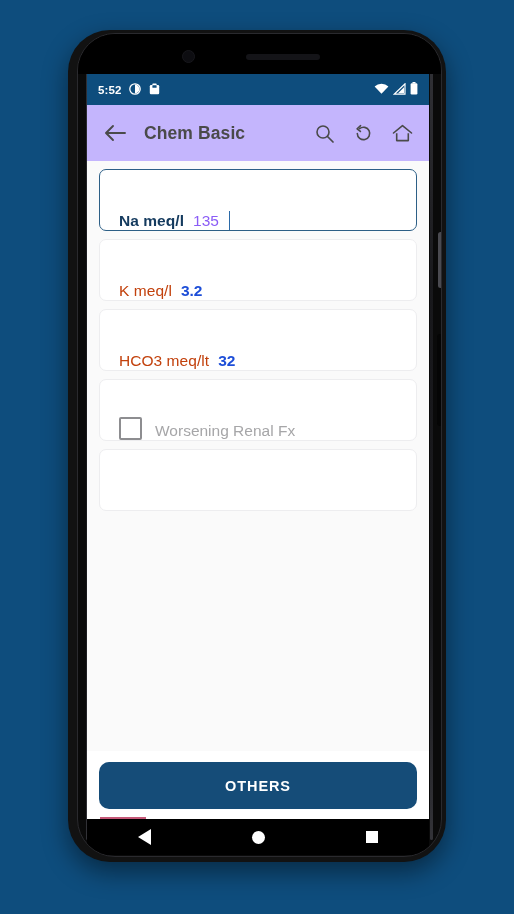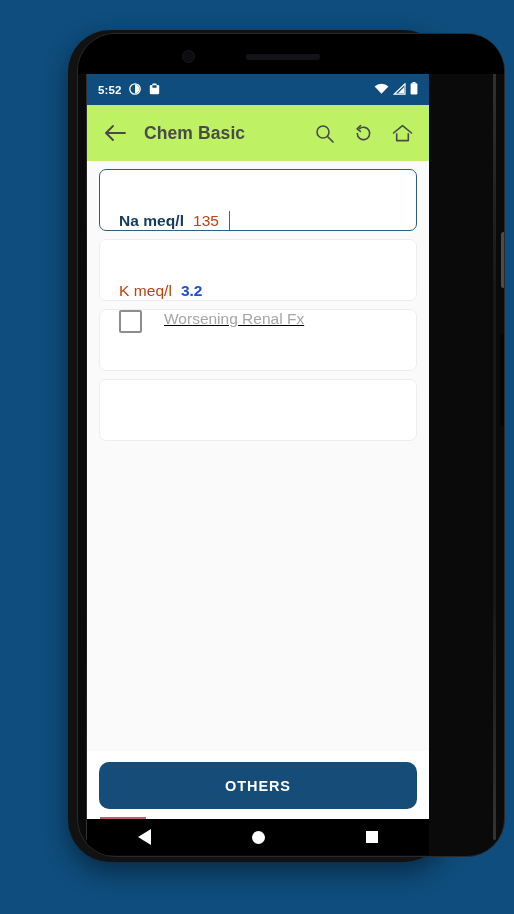--- a/index.html
+++ b/index.html
@@ -18,21 +18,21 @@
   }
   .device-shadow{
     position:absolute; inset:0;
     border-radius:42px;
     background:#121212;
     box-shadow:0 10px 26px rgba(0,0,0,.45);
   }
   .device-body{
     position:absolute;
     left:9px; top:3px;
-    width:428px; height:824px;
+    width:365px; height:824px;
     border-radius:38px;
     background:#0a0a0a;
     border:1px solid #2a2a2e;
     overflow:hidden;
   }
   
   .rim-left{
     position:absolute; left:8px; top:16px;
     width:3px; height:790px;
     border-radius:3px;
@@ -93,21 +93,21 @@
     padding:0 11px;
     color:#fff;
   }
   .status-left{ display:flex; align-items:center; gap:8px; }
   .status-time{ font-size:11.5px; font-weight:700; letter-spacing:.1px; }
   .status-right{ margin-left:auto; display:flex; align-items:center; gap:4px; }
 
   
   .app-bar{
     height:56px;
-    background:#bef264;
+    background:#c4b5fd;
     display:flex; align-items:center;
     padding:0 13px;
     box-shadow:0 1px 0 rgba(0,0,0,.045);
   }
   .back-btn{ width:30px; height:30px; display:flex; align-items:center; justify-content:center; }
   .app-title{
     font-size:17.5px; font-weight:700; color:#4a4a4a;
     margin-left:14px; letter-spacing:.1px;
   }
   .app-actions{ margin-left:auto; display:flex; align-items:center; gap:17px; padding-right:3px; }
@@ -138,40 +138,39 @@
   }
   .f-label{
     font-size:15.5px; color:#c2410c; font-weight:400; letter-spacing:.05px;
   }
   .focused .f-label{
     color:#143a5e; font-weight:700;
   }
   .f-value{
     font-size:15.5px; color:#1d4ed8; font-weight:700;
   }
-  .focused .f-value{ color:#c2410c; font-weight:400; }
+  .focused .f-value{ color:#8b5cf6; font-weight:400; }
   .caret{
     display:inline-block;
     width:1.6px; height:19px;
     background:#2b6aa8;
     margin-left:1px;
     vertical-align:-3px;
   }
 
   
   .check-card{
     background:#ffffff;
     border:1px solid #ededef;
     border-radius:7px;
     height:62px;
     margin-bottom:8px;
-    display:flex; align-items:flex-start;
+    display:flex; align-items:flex-end;
     padding:0 19px;
-    gap:22px;
-    text-decoration:underline;
+    gap:13px;
   }
   .cbox{
     width:23px; height:23px;
     border:2px solid #8d8d90;
     border-radius:2px;
     background:#fff;
     flex:none;
   }
   .check-label{ font-size:15.5px; color:#a6a6a8; }
 
@@ -319,20 +318,24 @@
           <span class="f-label">Na meq/l</span>
           <span class="f-value">135</span>
           <span class="caret"></span>
         </div>
 
         <div class="field-card">
           <span class="f-label">K meq/l</span>
           <span class="f-value">3.2</span>
         </div>
 
+        <div class="field-card">
+          <span class="f-label">HCO3 meq/lt</span>
+          <span class="f-value">32</span>
+        </div>
 
 
 
 
         <div class="check-card">
           <span class="cbox"></span>
           <span class="check-label">Worsening Renal Fx</span>
         </div>
 
         <div class="partial-card"></div>

